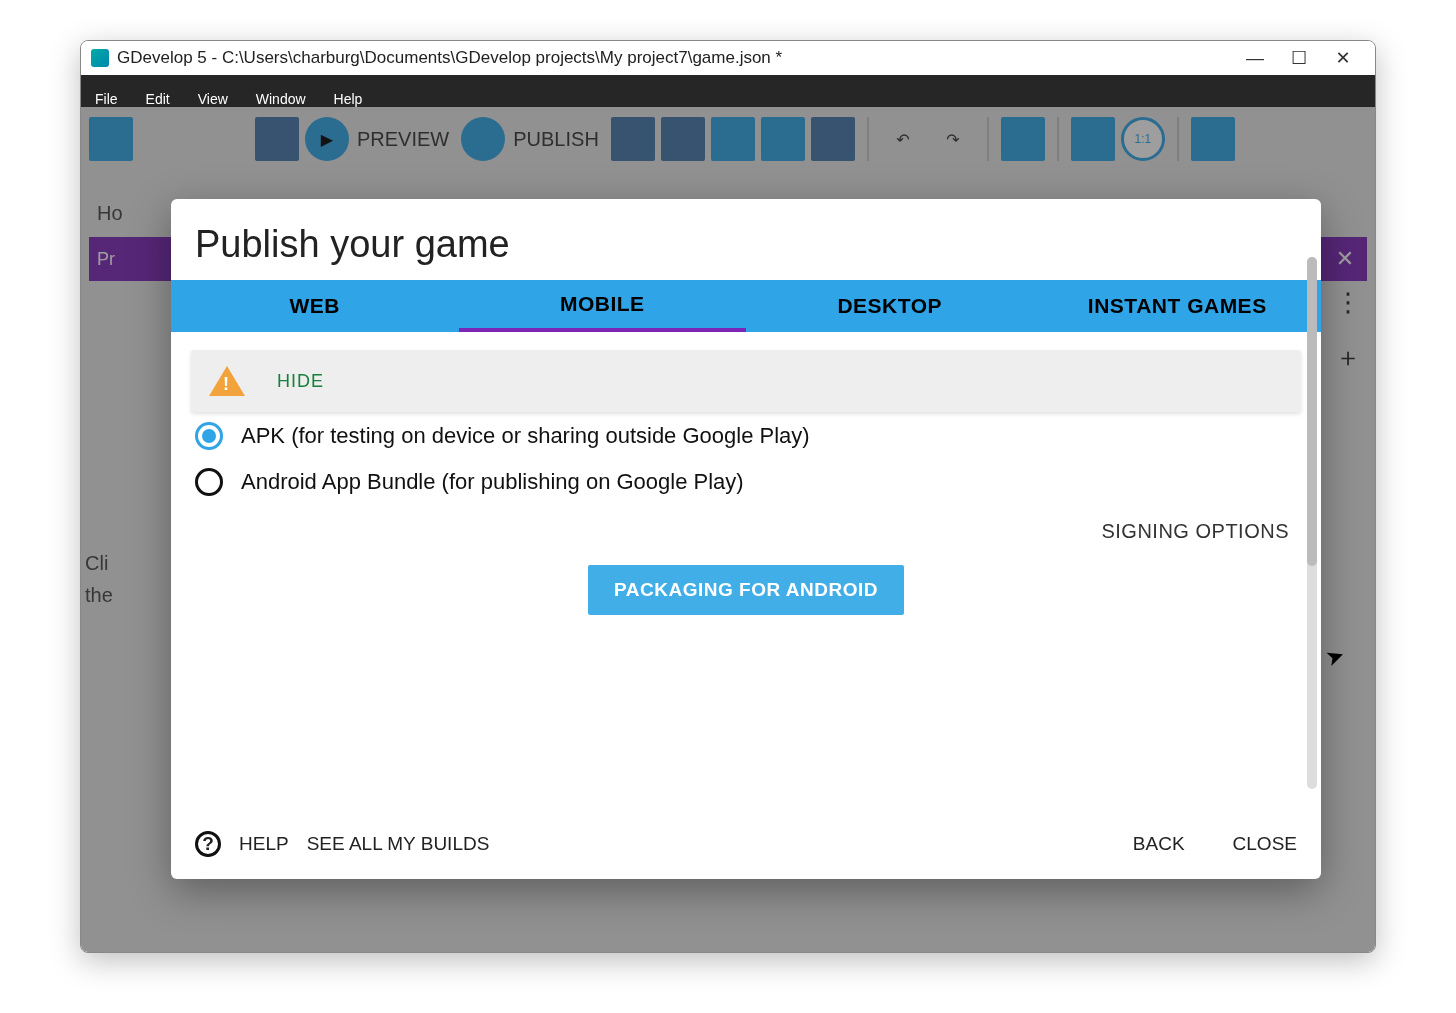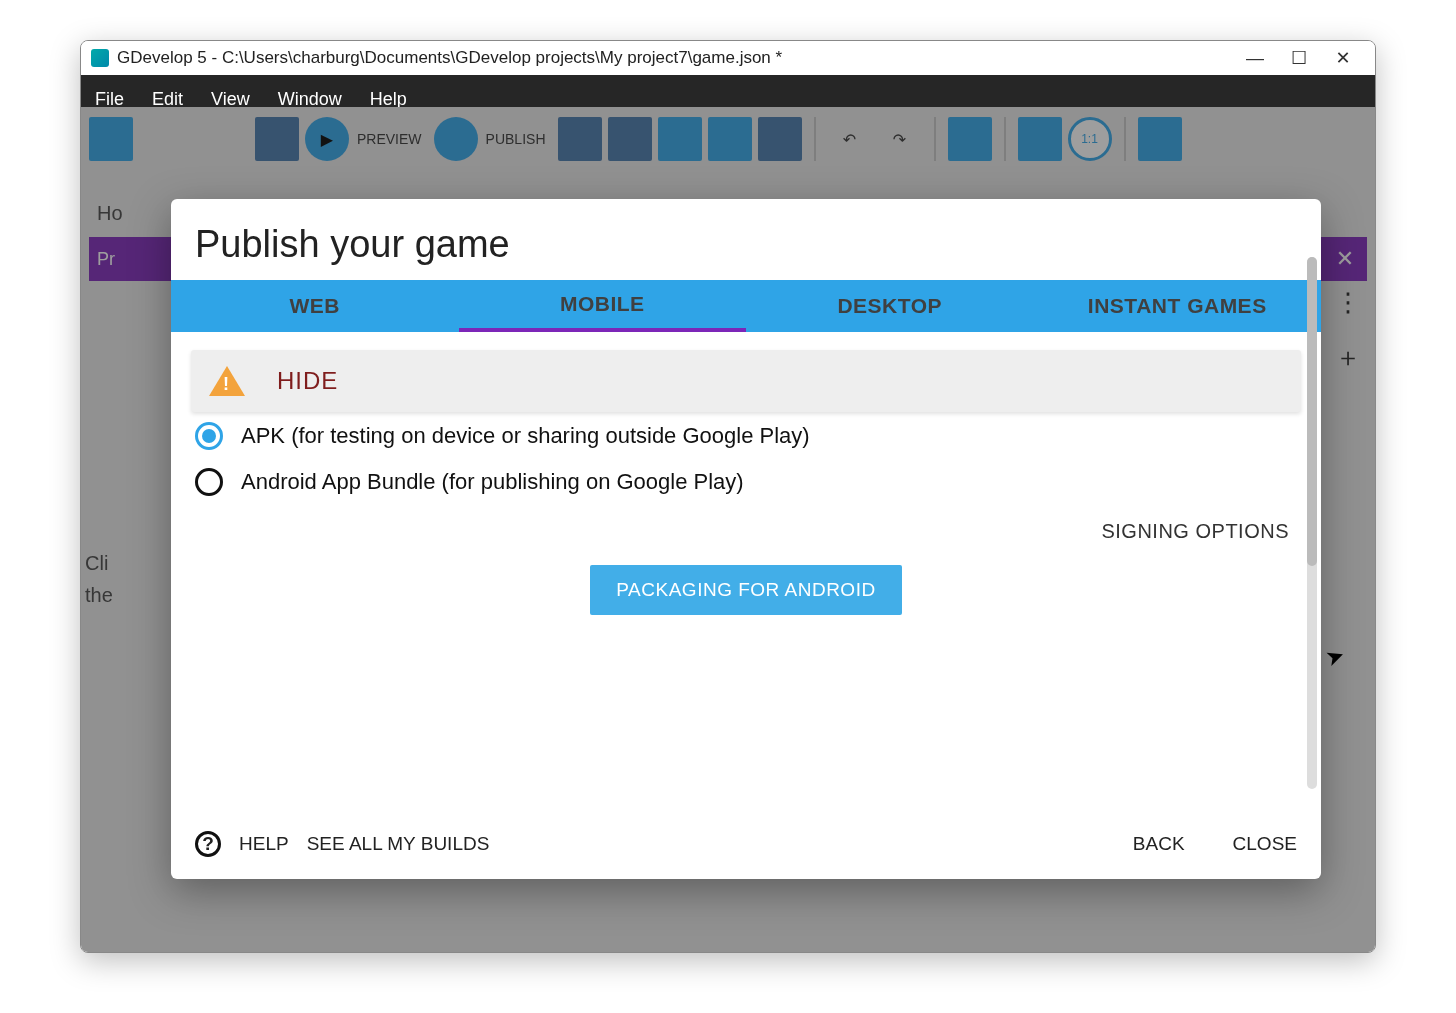--- a/index.html
+++ b/index.html
@@ -29,34 +29,34 @@
 .titlebar .logo {
   width: 18px; height: 18px; margin-right: 8px;
   background: linear-gradient(135deg,#0aa,#08a);
   border-radius: 3px;
 }
 .titlebar .title { flex: 1; color: #222; }
 .titlebar .ctl { width: 44px; text-align: center; font-size: 18px; color: #333; cursor: default; }
 .menubar {
   background: #262626; color: #fff;
   display: flex; height: 48px; align-items: center;
-  font-size: 18px;
+  font-size: 14px;
 }
 .menubar .item { padding: 0 14px; }
 .backdrop {
   position: absolute; inset: 66px 0 0 0;
   background: #e7e7e7;
 }
 .toolbar {
   height: 64px; display: flex; align-items: center; gap: 6px;
   padding: 0 8px;
 }
 .tb-icon { width: 44px; height: 44px; background:#2fa4e7; border-radius:2px; display:inline-flex; align-items:center; justify-content:center; }
 .tb-icon.dark { background:#4477aa; }
-.tb-txt { font-size:14px; color:#333; margin: 0 6px 0 2px; font-weight:500; }
+.tb-txt { font-size:20px; color:#333; margin: 0 6px 0 2px; font-weight:500; }
 .tb-sep { width:2px; height:44px; background:#c5c5c5; margin:0 6px; }
 .tabs-bg {
   position:absolute; top:130px; left:8px; right:8px; height:44px;
   background:#7c26b8; display:flex; align-items:center; justify-content:flex-end;
 }
 .tabs-bg .close { width:44px; text-align:center; color:#fff; font-size:22px; }
 .side-icons { position:absolute; top:180px; right:14px; display:flex; flex-direction:column; gap:22px; font-size:26px; color:#222;}
 .status {
   position:absolute; left:0; right:0; bottom:0; height:48px;
   background:#e3e3e3; display:flex; align-items:center; padding:0 10px;
@@ -65,42 +65,42 @@
 .status .search { margin-left:auto; width:395px; height:38px; background:#fafafa; border:1px solid #ccc; display:flex; align-items:center; padding:0 10px; font-size:19px; color:#888;}
 .status .search span:last-child { margin-left:auto; font-size:22px; color:#333;}
 .scrim { position:absolute; inset:66px 0 0 0; background:rgba(40,40,40,0.45); }
 
 .dialog {
   position:absolute; left:90px; top:158px; width:1150px; height:680px;
   background:#fff; border-radius:6px; box-shadow:0 12px 40px rgba(0,0,0,0.35);
   display:flex; flex-direction:column;
 }
 .dialog h1 { font-size:38px; font-weight:400; color:#222; padding:24px 24px 14px; }
-.tabrow { display:flex; background:#2fa4e7; color:#404040; height:52px; }
+.tabrow { display:flex; background:#2fa4e7; color:#000000; height:52px; }
 .tabrow .tab { flex:1; display:flex; align-items:center; justify-content:center; font-size:21px; font-weight:600; letter-spacing:.5px; }
 .tabrow .tab.active { border-bottom:4px solid #7c26b8; }
 .content { flex:1; padding:18px 20px 0 20px; position:relative; overflow:auto;}
 .alert {
   background:#eeeeee; border-radius:3px; padding:16px 18px;
   display:flex; align-items:center; gap:24px;
   box-shadow: 0 2px 4px rgba(0,0,0,0.12);
 }
 .alert .warn { width:0;height:0;border-left:18px solid transparent;border-right:18px solid transparent;border-bottom:30px solid #f3a33c; position:relative;}
 .alert .warn::after { content:"!"; position:absolute; left:-4px; top:8px; color:#fff; font-weight:700; font-size:18px;}
 .alert .msg { flex:1; font-size:22px; color:#222; line-height:1.5;}
-.alert .hide { font-size:24px; color:#7f1d1d; letter-spacing:1px; padding:0 8px;text-align:right;}
+.alert .hide { font-size:18px; color:#15803d; letter-spacing:1px; padding:0 8px;text-align:right;}
 .desc { font-size:23px; color:#222; line-height:1.55; margin:34px 4px 26px;}
 .radio-row { display:flex; align-items:center; gap:18px; font-size:22px; color:#111; margin:10px 4px 18px;}
 .radio { width:28px; height:28px; border:3px solid #111; border-radius:50%; display:inline-flex; align-items:center; justify-content:center;}
 .radio.sel { border-color:#2fa4e7;}
 .radio.sel::after { content:""; width:14px; height:14px; background:#2fa4e7; border-radius:50%;}
 .signing { text-align:right; font-size:20px; letter-spacing:.5px; color:#333; margin:24px 12px 0 0;}
 .primary {
   display:block; margin:22px auto 0; background:#42aee8; color:#fff;
-  border:none; padding:14px 26px; font-size:19px; font-weight:400; letter-spacing:.5px;
+  border:none; padding:14px 26px; font-size:19px; font-weight:700; letter-spacing:.5px;
   border-radius:2px;
 }
 .footer { display:flex; align-items:center; padding:18px 24px 22px; gap:18px; font-size:19px; color:#222;}
 .footer .help-ico { width:26px;height:26px;border:3px solid #111;border-radius:50%;display:inline-flex;align-items:center;justify-content:center;font-weight:700;}
 .footer .spacer { flex:1; }
 .dlg-scroll { position:absolute; right:4px; top:58px; bottom:90px; width:10px; background:#ddd; border-radius:5px;}
 .dlg-scroll .thumb { position:absolute; left:0; right:0; top:0; height:58%; background:#bbb; border-radius:5px;}
 .cursor { position:absolute; left:1155px; top:445px; font-size:22px; color:#000; transform:rotate(-20deg);}
 .hometxt{position:absolute;top:95px;left:0;font-size:20px;color:#444;padding-left:16px}
 .cliptxt{position:absolute;top:440px;left:4px;font-size:20px;color:#444;line-height:1.6}

